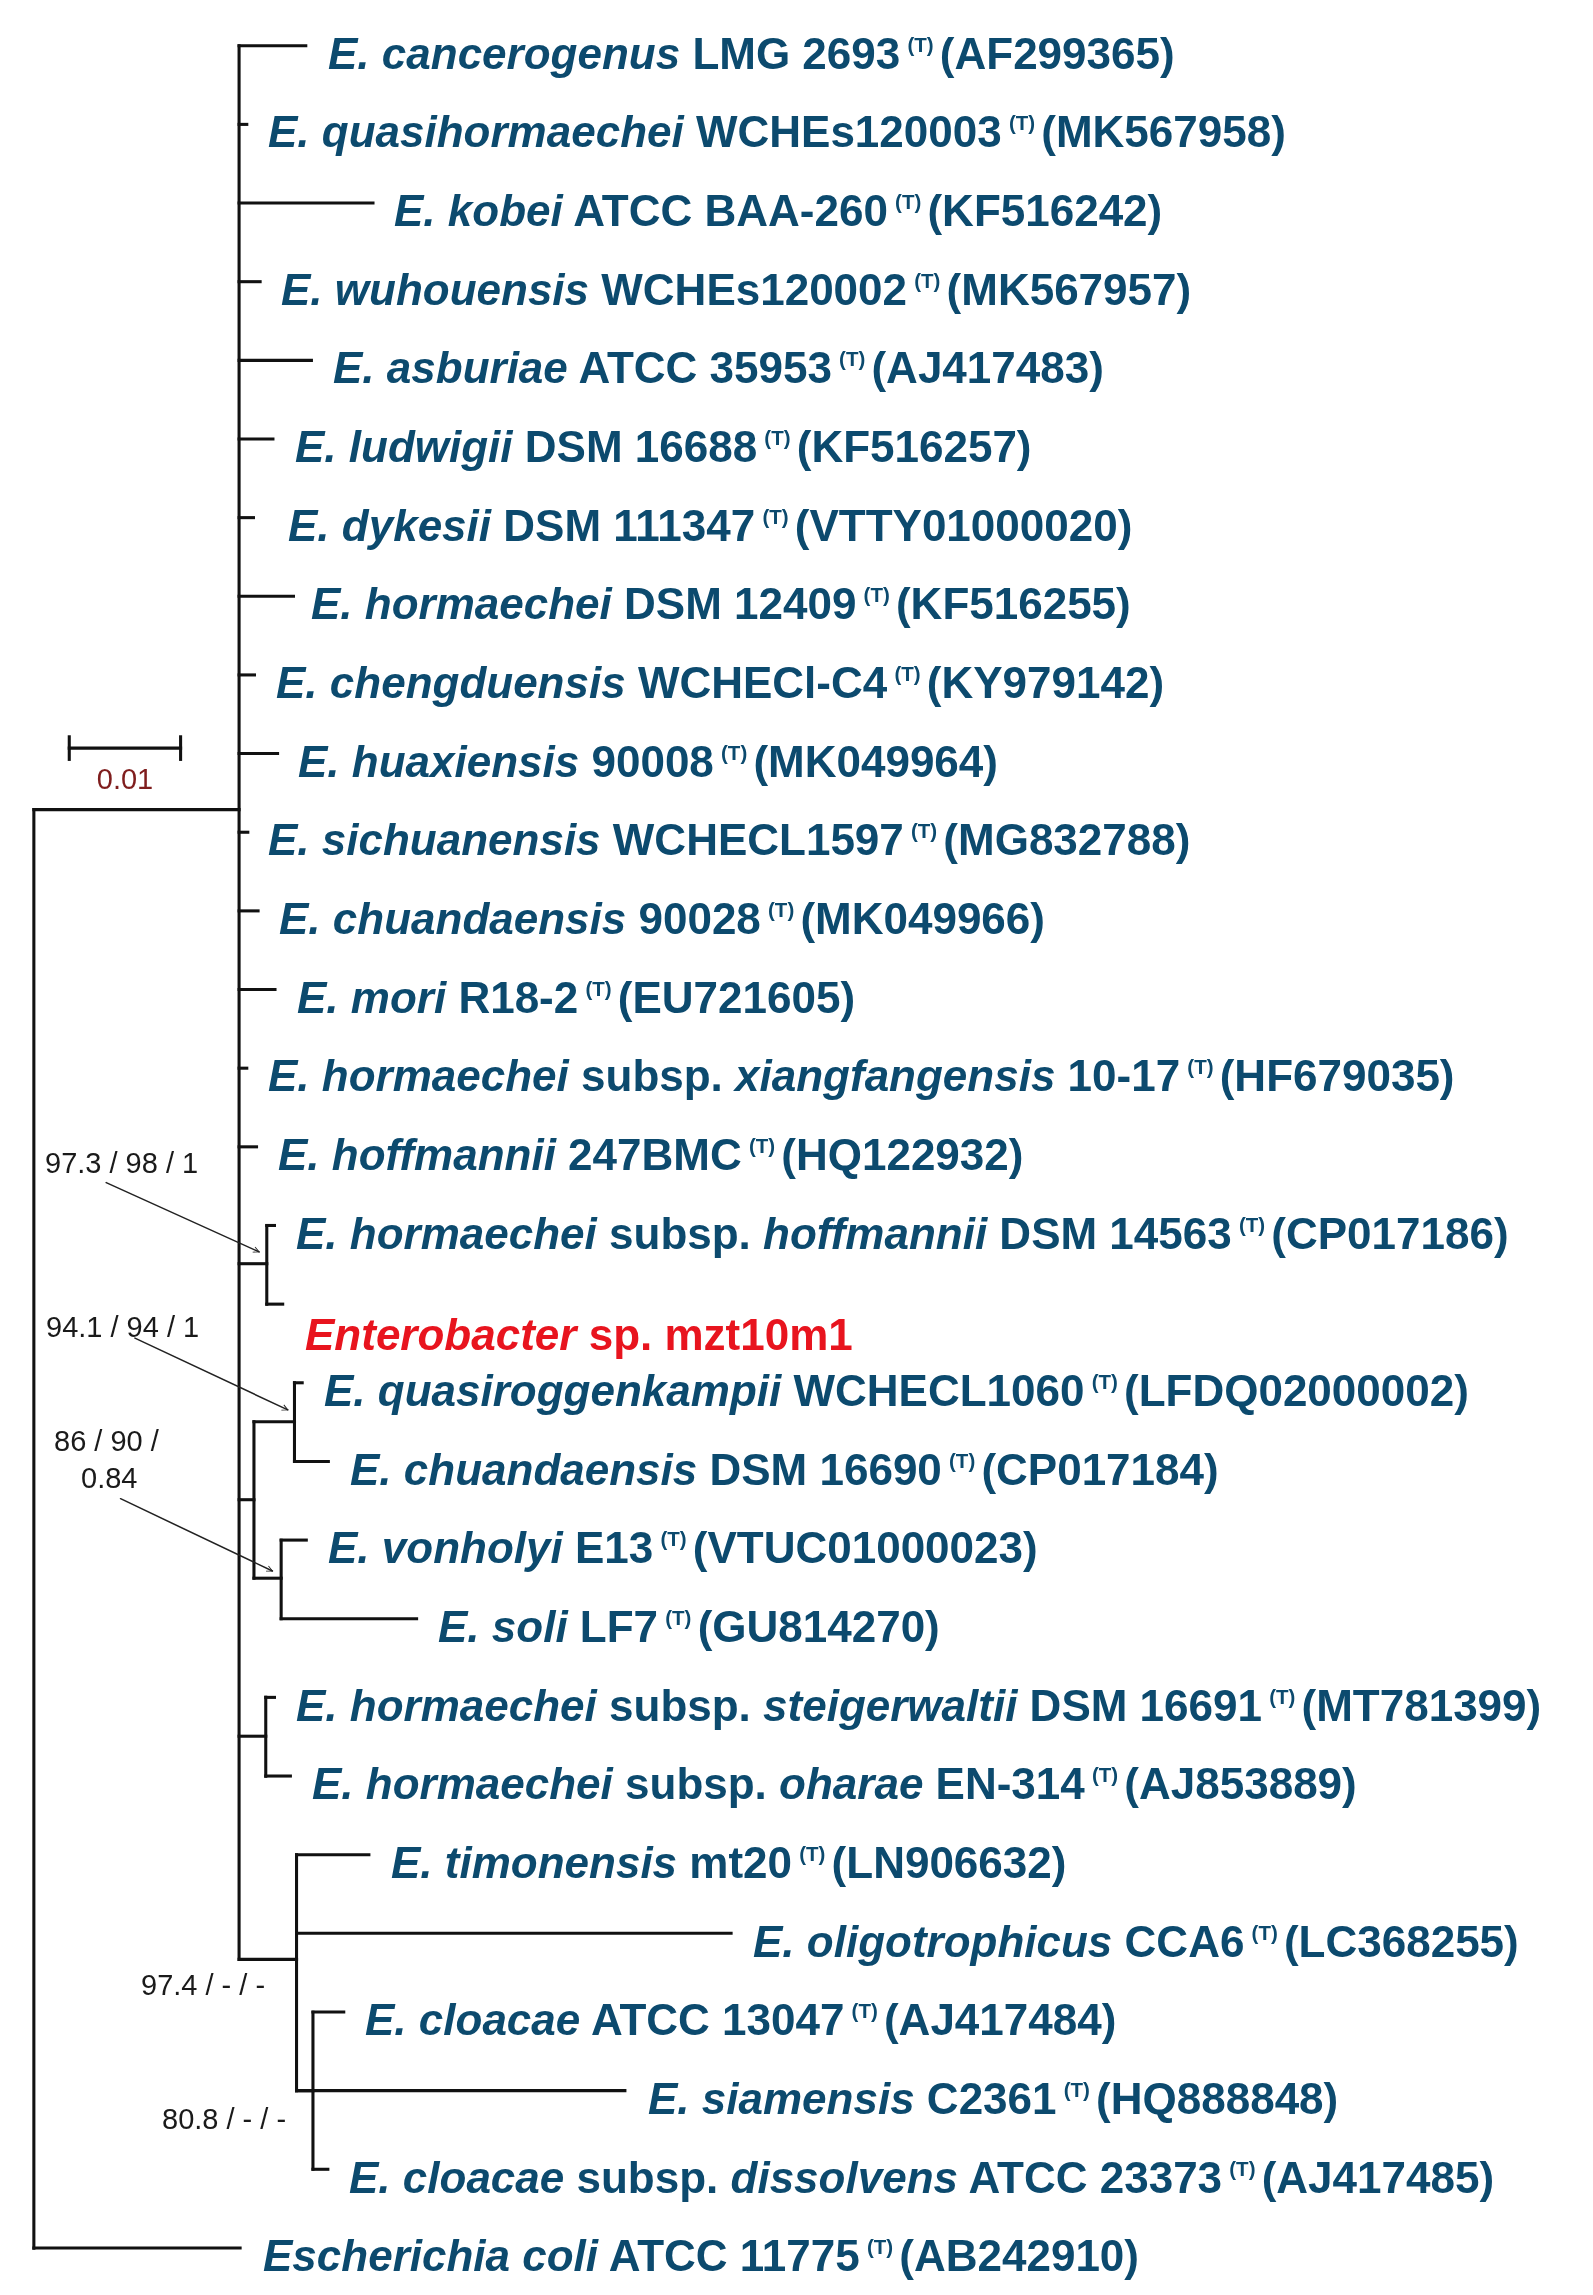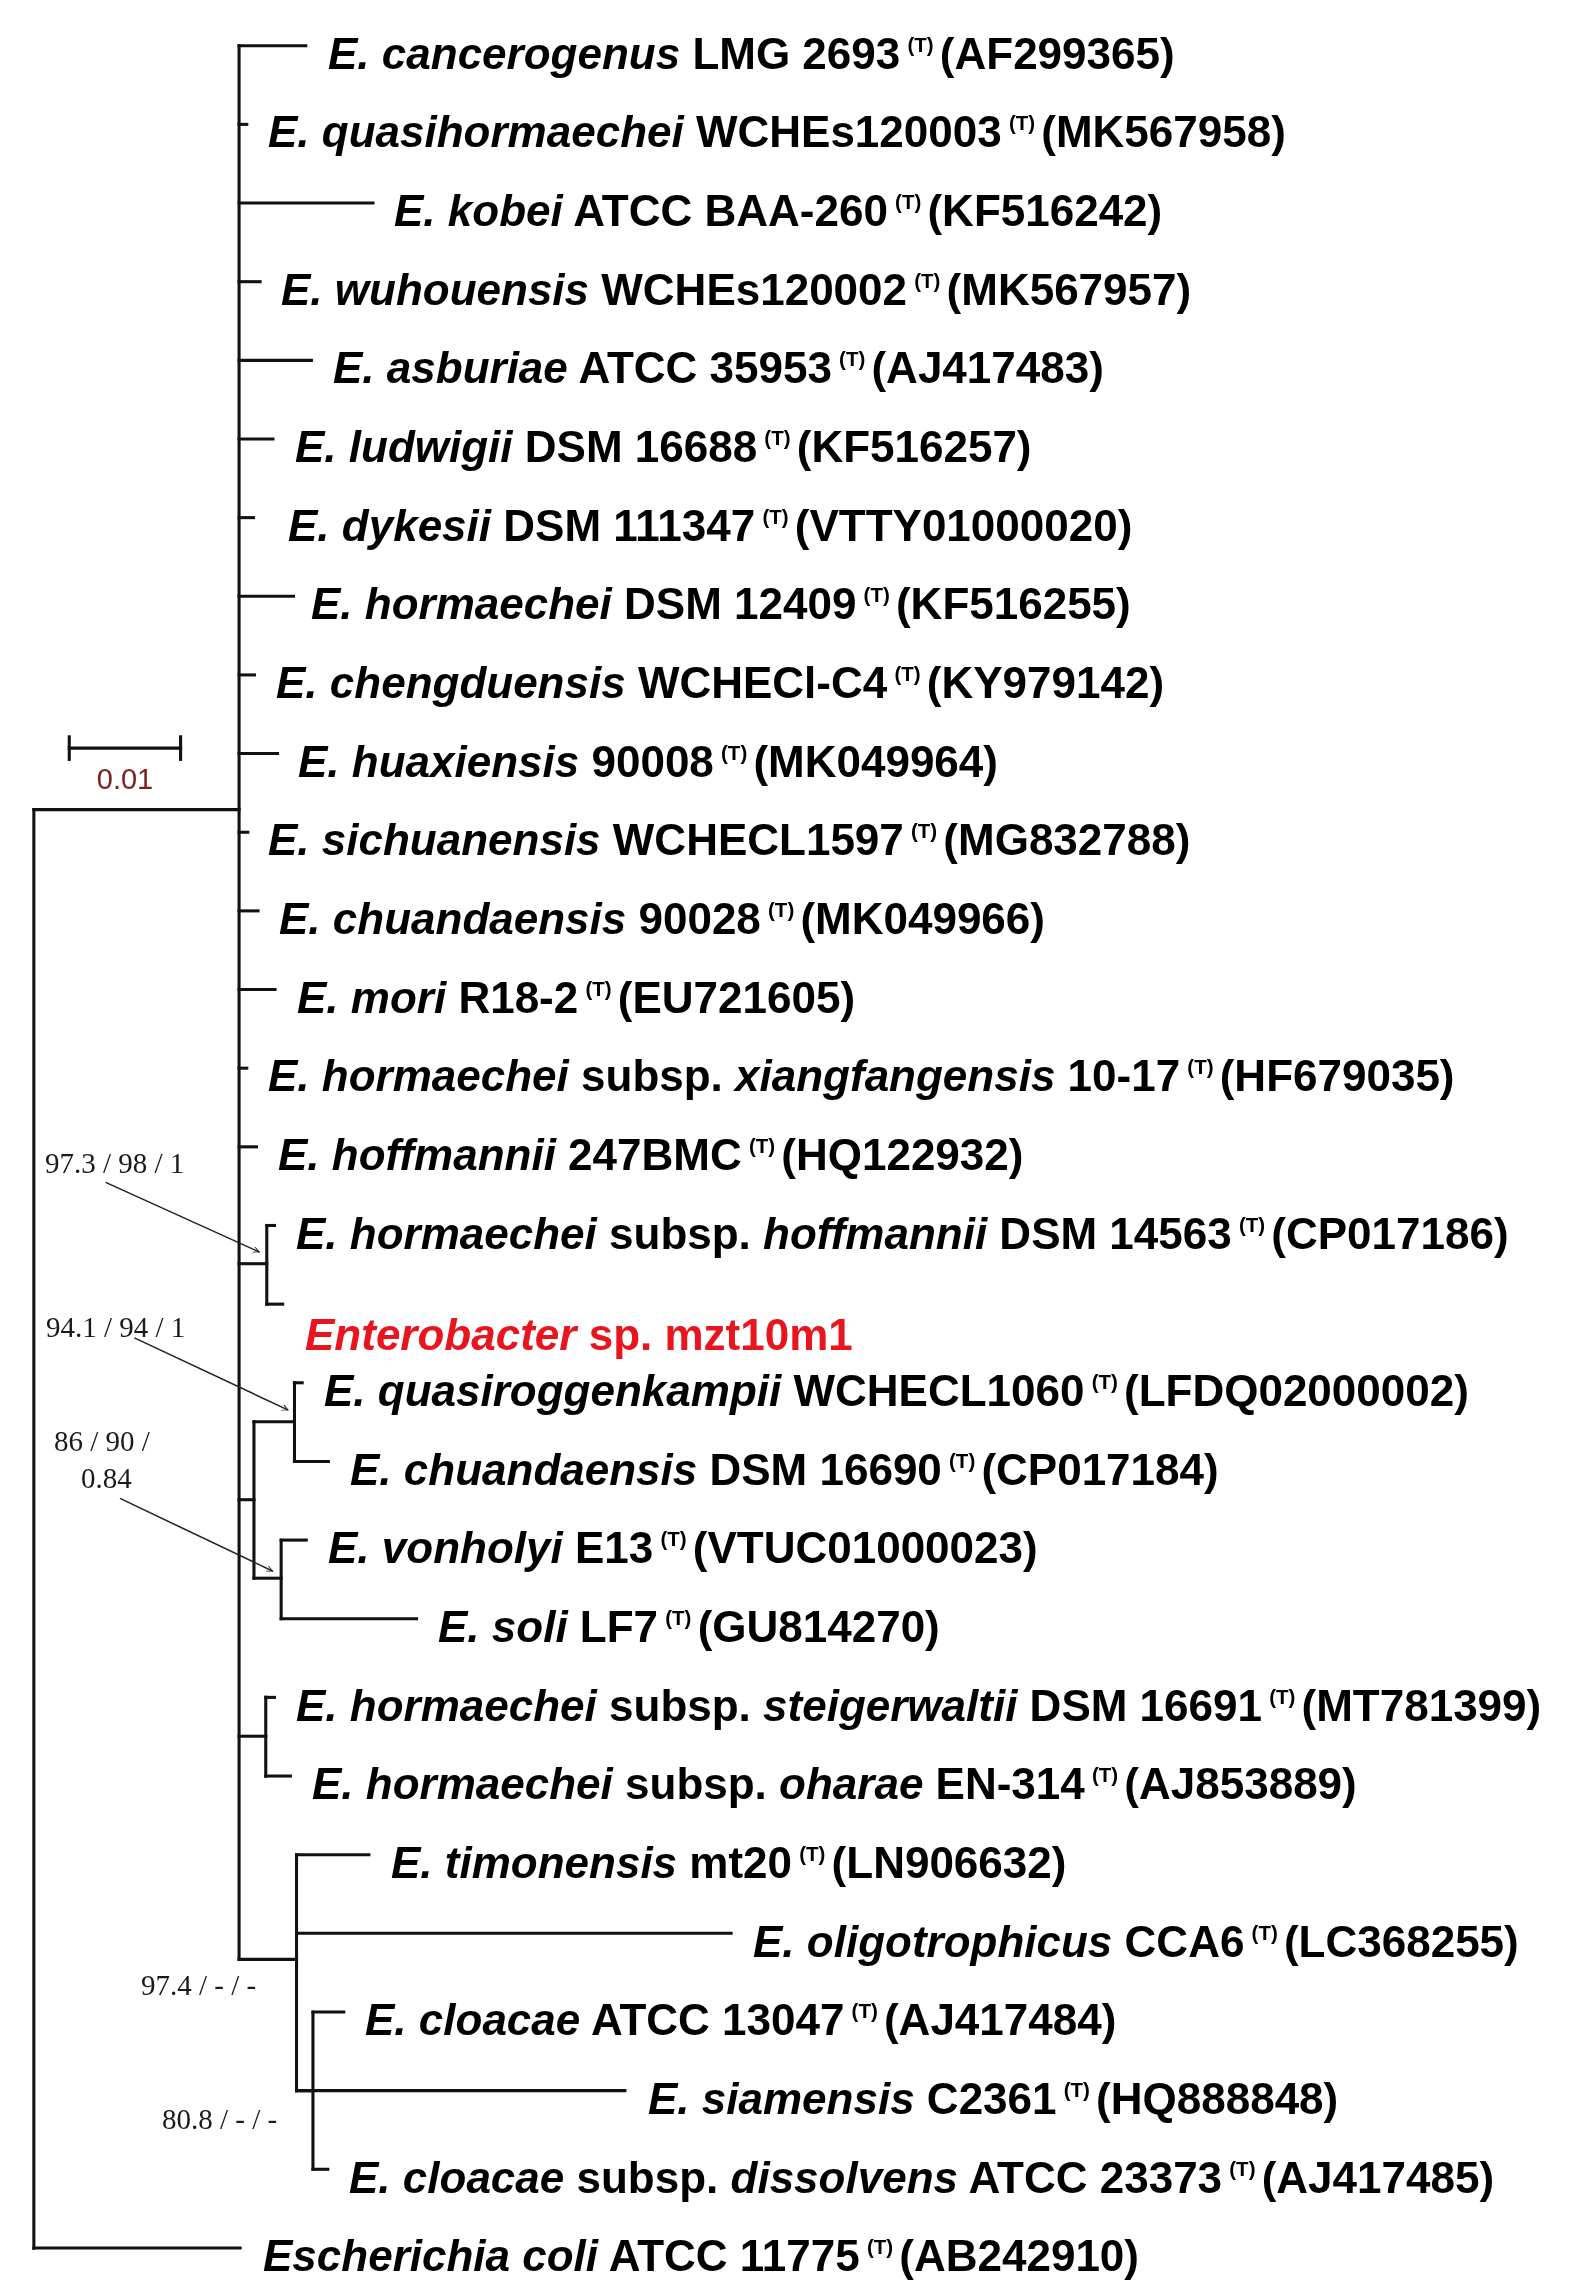--- a/index.html
+++ b/index.html
@@ -6,35 +6,35 @@
   body { width: 1593px; height: 2295px; position: relative; overflow: hidden; }
   #tree-svg { position: absolute; left: 0; top: 0; }
   .taxon {
     position: absolute;
     white-space: nowrap;
     font-family: "Liberation Sans", sans-serif;
     font-weight: bold;
     font-size: 44px;
     line-height: 51px;
     height: 51px;
-    color: #000000;
+    color: #0c4a6e;
     transform: translateY(-27px);
   }
   .taxon i { font-style: italic; }
   .taxon .type-mark {
     font-size: 20.5px;
     font-weight: bold;
     vertical-align: 17.4px;
     margin: 0 6.2px 0 7.2px;
   }
   .taxon.highlight { color: #e8141e; }
   .support {
     position: absolute;
     white-space: nowrap;
-    font-family: Liberation Serif, serif;
+    font-family: Liberation Sans, sans-serif;
     font-size: 29px;
     line-height: 33px;
     color: #1a1a1a;
     transform: translateY(-16.4px);
     text-align: right;
   }
   .scale-label {
     position: absolute;
     font-family: "Liberation Sans", sans-serif;
     font-size: 29px;

